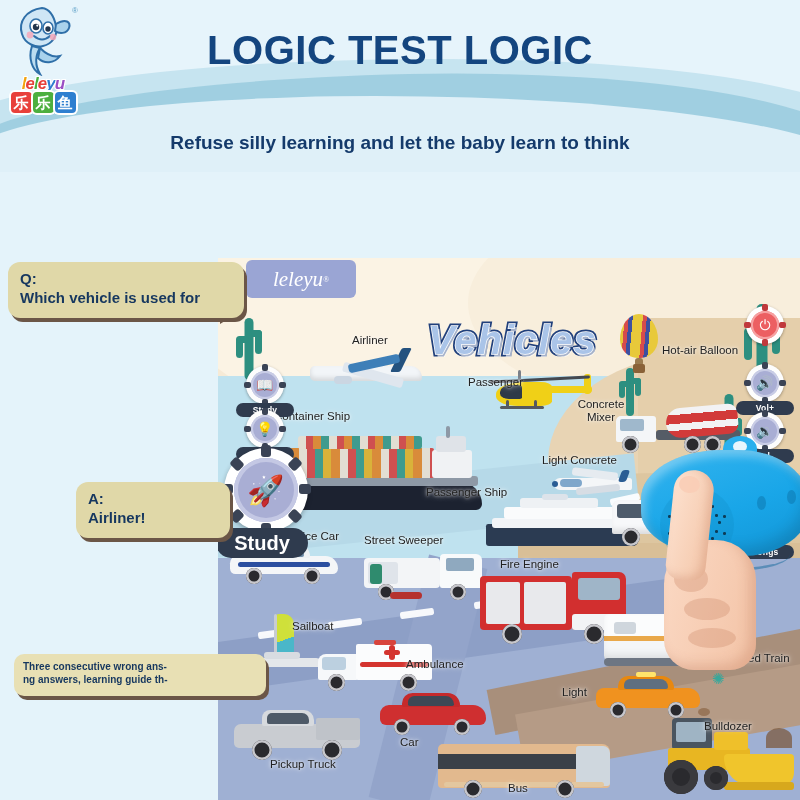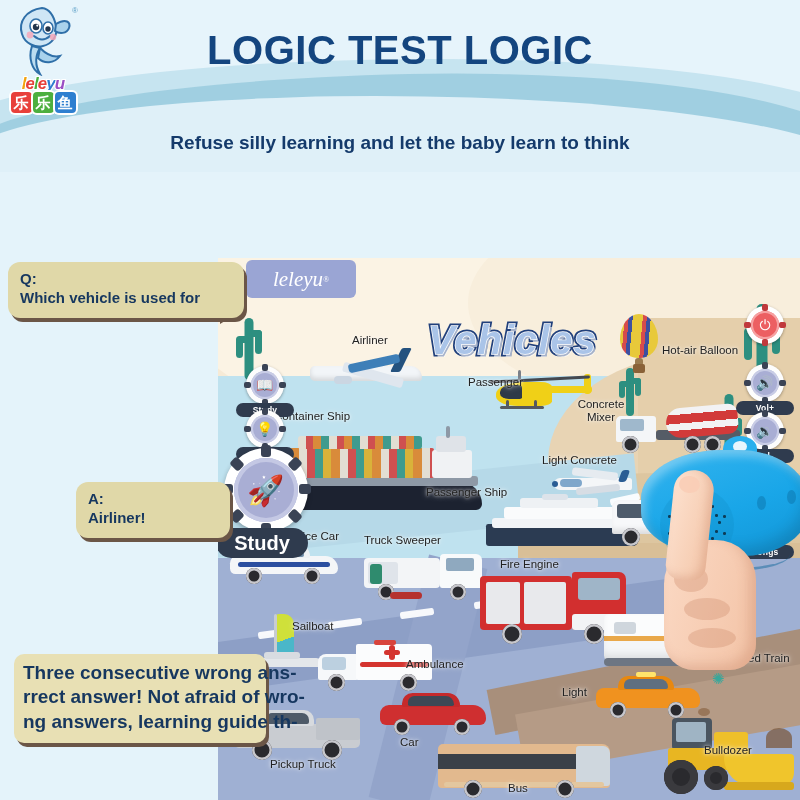--- a/index.html
+++ b/index.html
@@ -147,21 +147,21 @@
   
   .bubble{position:absolute;background:#e0d8a8;border-radius:12px;
           box-shadow:3px 4px 0 #6b5647;padding:8px 12px 10px;z-index:30;}
   .bubble .lbl{color:#16375f;font-size:15px;font-weight:bold;line-height:1.25;}
   .bubble .txt{color:#16375f;font-size:15px;font-weight:bold;line-height:1.25;}
   .tail{position:absolute;width:0;height:0;z-index:29;}
 
   .tipbox{position:absolute;left:14px;top:654px;width:234px;background:#e8e0b4;
           border-radius:10px;box-shadow:3px 4px 0 #6b5647;padding:7px 9px 9px;z-index:30;}
   .tipbox .tip-h{color:#e8231d;font-size:16px;font-weight:bold;margin-bottom:1px;}
-  .tipbox .tip-l{color:#16375f;font-size:19px;font-weight:bold;line-height:1.28;
+  .tipbox .tip-l{color:#16375f;font-size:10px;font-weight:bold;line-height:1.28;
                  white-space:nowrap;}
 
   
   .hand{position:absolute;left:650px;top:470px;width:120px;height:200px;z-index:22;}
   .hand .palm{position:absolute;left:14px;top:70px;width:92px;height:130px;
               background:linear-gradient(105deg,#fbd9c4 0%,#f3c3a6 100%);
               border-radius:44px 40px 26px 30px;
               box-shadow:inset -7px -6px 12px rgba(190,120,90,.3);}
   .hand .finger{position:absolute;left:20px;top:0px;width:40px;height:110px;
                 background:linear-gradient(100deg,#fde1cf 0%,#f4c7aa 100%);
@@ -377,21 +377,21 @@
     <div class="veh" style="left:146px;top:290px;width:122px;height:58px;">
       <div class="bd" style="left:0px;top:10px;width:76px;height:30px;background:#f3f5f7;border-radius:4px;"></div>
       <div class="bd" style="left:4px;top:14px;width:30px;height:22px;background:#dfe4ea;border-radius:3px;"></div>
       <div class="bd" style="left:6px;top:16px;width:12px;height:20px;background:#2f8b6e;"></div>
       <div class="bd" style="left:76px;top:6px;width:42px;height:34px;background:#f8fafb;border-radius:4px 6px 2px 2px;"></div>
       <div class="bd" style="left:82px;top:10px;width:28px;height:13px;background:#8fa9bf;border-radius:2px;"></div>
       <div class="whl" style="left:14px;top:36px;width:16px;height:16px;"></div>
       <div class="whl" style="left:86px;top:36px;width:16px;height:16px;"></div>
       <div class="bd" style="left:26px;top:44px;width:32px;height:7px;background:#b5322f;border-radius:4px;"></div>
     </div>
-    <div class="vl" style="left:146px;top:276px;">Truck Sweeper</div>
+    <div class="vl" style="left:146px;top:276px;">Street Sweeper</div>
 
     <div class="veh" style="left:262px;top:312px;width:150px;height:84px;">
       <div class="bd" style="left:0px;top:6px;width:92px;height:54px;background:#d22f2f;border-radius:4px;"></div>
       <div class="bd" style="left:6px;top:12px;width:34px;height:42px;background:#e8e9ec;border-radius:2px;"></div>
       <div class="bd" style="left:44px;top:12px;width:42px;height:42px;background:#e8e9ec;border-radius:2px;"></div>
       <div class="bd" style="left:92px;top:2px;width:54px;height:58px;background:#d22f2f;border-radius:3px 7px 3px 3px;"></div>
       <div class="bd" style="left:98px;top:8px;width:42px;height:22px;background:#9fb5c8;border-radius:3px;"></div>
       <div class="bd" style="left:92px;top:44px;width:54px;height:16px;background:#f2f3f5;"></div>
       <div class="whl" style="left:22px;top:54px;width:20px;height:20px;"></div>
       <div class="whl" style="left:104px;top:54px;width:20px;height:20px;"></div>
@@ -471,21 +471,21 @@
     <div class="veh" style="left:444px;top:446px;width:136px;height:92px;">
       <div class="bd" style="left:10px;top:14px;width:40px;height:32px;background:#4a5560;border-radius:4px;"></div>
       <div class="bd" style="left:14px;top:18px;width:30px;height:20px;background:#9fb4c4;border-radius:2px;"></div>
       <div class="bd" style="left:6px;top:44px;width:82px;height:22px;background:#e8b622;border-radius:3px;"></div>
       <div class="bd" style="left:52px;top:28px;width:34px;height:18px;background:#efc02a;border-radius:3px;"></div>
       <div class="bd" style="left:62px;top:50px;width:70px;height:32px;background:#f0c52c;border-radius:4px 4px 14px 30px;"></div>
       <div class="bd" style="left:62px;top:78px;width:70px;height:8px;background:#d7a81d;"></div>
       <div class="whl" style="left:2px;top:56px;width:34px;height:34px;box-shadow:inset 0 0 0 8px #3a3a3e;"></div>
       <div class="whl" style="left:42px;top:62px;width:24px;height:24px;box-shadow:inset 0 0 0 6px #3a3a3e;"></div>
     </div>
-    <div class="vl" style="left:486px;top:486px;">Bulldozer</div>
+    <div class="vl" style="left:486px;top:462px;">Bulldozer</div>
 
     <div class="speaker">
       <div class="spk-tab"></div>
       <div class="spk-hole"></div>
       <div class="spk-body">
         <div class="spk-grille">
           <div class="spk-dot" style="left:35px;top:33px;"></div>
           <div class="spk-dot" style="left:35px;top:22px;"></div>
             <div class="spk-dot" style="left:35px;top:12px;"></div>
           <div class="spk-dot" style="left:35px;top:44px;"></div>
@@ -620,17 +620,16 @@
   <div class="tail" style="left:218px;top:294px;border-top:10px solid transparent;border-bottom:16px solid transparent;border-left:26px solid #e0d8a8;filter:drop-shadow(2px 4px 0 #6b5647);"></div>
 
   <div class="bubble" style="left:76px;top:482px;width:130px;">
     <div class="lbl">A:</div>
     <div class="txt">Airliner!</div>
   </div>
   <div class="tail" style="left:204px;top:508px;border-top:8px solid transparent;border-bottom:14px solid transparent;border-left:22px solid #e0d8a8;filter:drop-shadow(2px 4px 0 #6b5647);"></div>
 
   <div class="tipbox">
     <div class="tip-l">Three consecutive wrong ans-</div>
-    <div class="tip-l">rrect answer! Not afraid of wro-</div>
     <div class="tip-l">ng answers, learning guide th-</div>
   </div>
 
 </div>
 
 </body></html>

